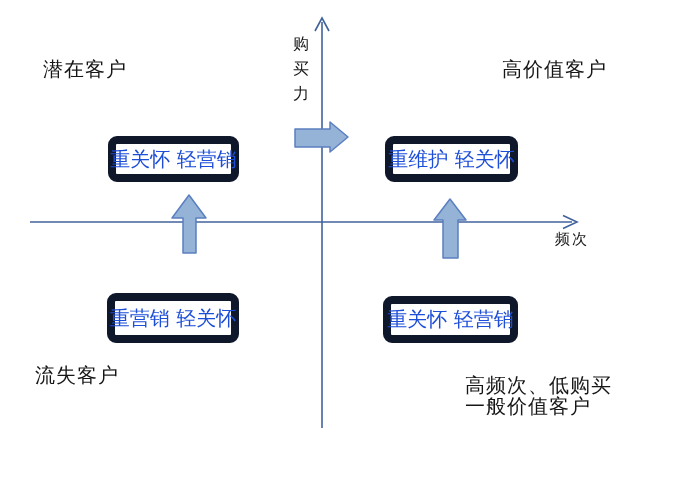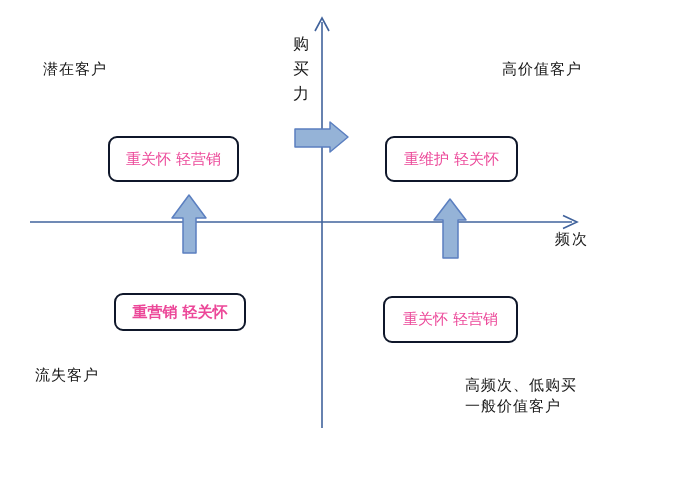--- a/index.html
+++ b/index.html
@@ -16,35 +16,35 @@
     overflow: hidden;
   }
   #shapes-layer {
     position: absolute;
     left: 0; top: 0;
     width: 680px; height: 480px;
   }
   .abs { position: absolute; }
   .quad-label {
     color: #161616;
-    font-size: 15px;
+    font-size: 20px;
     line-height: 21px;
     white-space: nowrap;
     letter-spacing: 1px;
   }
   .strategy-box {
     position: absolute;
     background: #ffffff;
-    border: 2px solid #0f172a;
+    border: 8px solid #0f172a;
     border-radius: 9px;
     display: flex;
     align-items: center;
     justify-content: center;
-    color: #ec4899;
-    font-size: 15px;
+    color: #1d4ed8;
+    font-size: 20px;
     white-space: nowrap;
     box-sizing: border-box;
   }
   .y-axis-label {
     color: #161616;
     font-size: 16px;
     line-height: 25px;
     text-align: center;
     width: 20px;
   }
@@ -103,21 +103,21 @@
   </div>
 
   <div class="strategy-box" style="left:108px; top:136px; width:131px; height:46px;">
     <span>重关怀 轻营销</span>
   </div>
 
   <div class="strategy-box" style="left:385px; top:136px; width:133px; height:46px;text-align:right;">
     <span>重维护 轻关怀</span>
   </div>
 
-  <div class="strategy-box" style="left:114px; top:293px; width:132px; height:38px;font-weight:bold;">
+  <div class="strategy-box" style="left:107px; top:293px; width:132px; height:50px;">
     <span>重营销 轻关怀</span>
   </div>
 
   <div class="strategy-box" style="left:383px; top:296px; width:135px; height:47px;">
     <span>重关怀 轻营销</span>
   </div>
 
 </div>
 
 </body></html>

